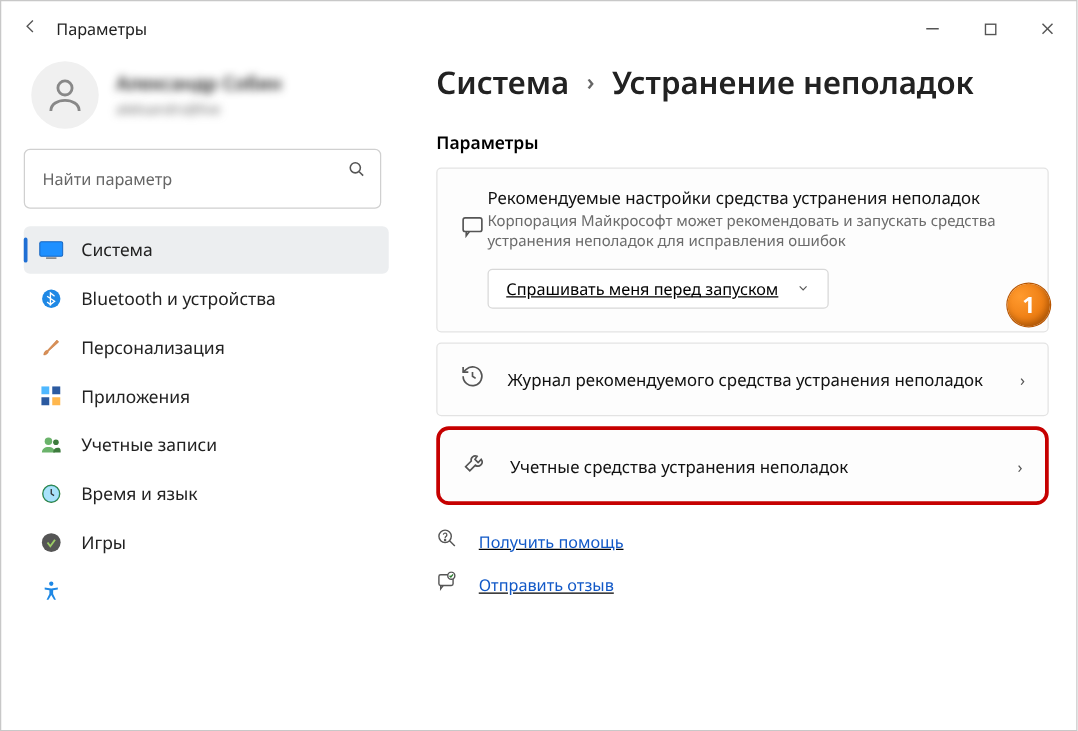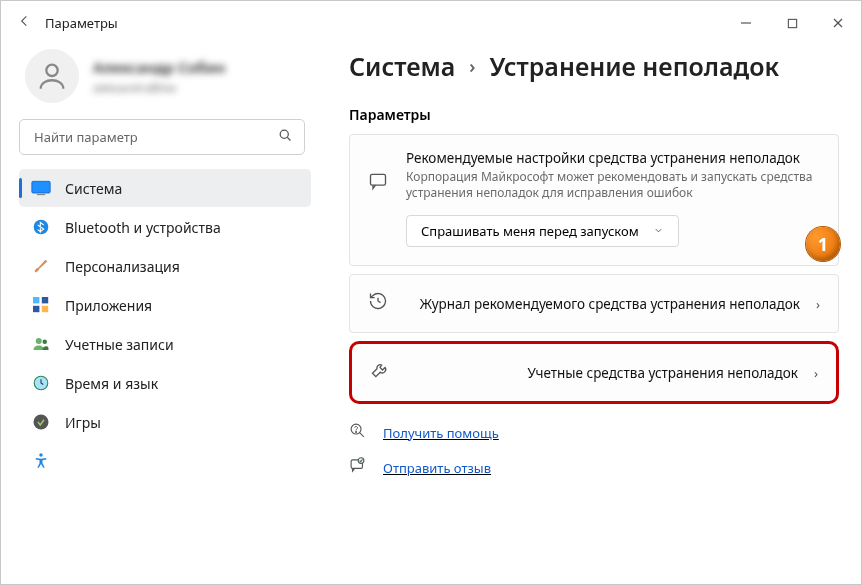--- a/index.html
+++ b/index.html
@@ -15,49 +15,49 @@
   
   .layout { display: flex; height: calc(100% - 44px); }
   .sidebar { width: 320px; padding: 0 10px 0 18px; }
   .profile { display:flex; align-items:center; gap:14px; padding: 4px 6px 16px 6px; }
   .avatar { width: 54px; height: 54px; border-radius: 50%; background:#f0f0f0; display:flex; align-items:center; justify-content:center; color:#888; }
   .avatar svg { width:34px; height:34px; }
   .prof-name { filter: blur(3.5px); font-weight:600; font-size:15px; color:#222; }
   .prof-sub  { filter: blur(3.5px); font-size:11px; color:#666; margin-top:3px; }
 
   .search { position:relative; margin: 0 6px 14px 0; }
-  .search input { width: 100%; height:36px; border:1px solid #d0d0d0; border-radius:5px; background:#fff; padding: 0 40px 0 14px; font-size:13px; color:#333; }
+  .search input { width: 100%; height:48px; border:1px solid #d0d0d0; border-radius:5px; background:#fff; padding: 0 40px 0 14px; font-size:13px; color:#333; }
   .search input::placeholder { color:#666; }
   .search .sicon { position:absolute; right:12px; top:9px; color:#555; font-size:14px; }
 
   .nav { display:flex; flex-direction:column; gap:1px; }
   .nav-item { display:flex; align-items:center; gap:14px; height:38px; padding:0 12px; border-radius:5px; font-size:14px; color:#222; cursor:pointer; position:relative; }
   .nav-item.selected { background:#eceef0; }
   .nav-item.selected::before { content:""; position:absolute; left:0; top:9px; bottom:9px; width:3px; background:#1f6fd4; border-radius:2px; }
   .nav-icon { width:20px; height:20px; display:flex; align-items:center; justify-content:center; }
 
   
   .main { flex:1; padding: 4px 22px 0 28px; overflow:hidden; }
   .crumb { display:flex; align-items:center; gap:14px; font-size:25px; font-weight:600; color:#222; margin-bottom:22px; }
   .crumb .parent { font-weight:600; cursor:pointer; }
   .crumb .chev { color:#666; font-size:18px; }
   .sec-head { font-size:14px; font-weight:600; margin-bottom:10px; }
 
   .card { border:1px solid #e3e3e3; border-radius:4px; background:#fdfdfd; margin-bottom:8px; }
   .card-row { display:flex; align-items:center; gap:16px; padding:16px 18px; }
   .card-row .cicon { width:22px; color:#555; flex-shrink:0; }
-  .card-row .ctext { flex:1; min-width:0;text-align:right; }
+  .card-row .ctext { flex:1; min-width:0; }
   .ctitle { font-size:13.5px; color:#111; }
   .csub { font-size:12px; color:#6b6b6b; margin-top:2px; line-height:1.35; }
   .card-row .chevr { color:#555; font-size:13px; }
 
-  .rec-card { padding:14px 18px 18px 18px; display:flex; gap:16px; }
+  .rec-card { padding:14px 18px 18px 18px; display:flex; gap:0; }
   .rec-left { width:22px; padding-top:22px; color:#555; flex-shrink:0; }
   .rec-body { flex:1; }
-  .drop { margin-top:14px; display:inline-flex; align-items:center; gap:14px; border:1px solid #d8d8d8; border-radius:4px; padding:6px 14px; font-size:13px; background:#fff; cursor:pointer; }
+  .drop { margin-top:14px; display:inline-flex; align-items:center; gap:14px; border:1px solid #d8d8d8; border-radius:4px; padding:6px 14px; font-size:13px; background:#fff; cursor:pointer;text-decoration:underline; }
 
   .card.highlight { border:3px solid #c60000; border-radius:10px; position:relative; }
   .badge-num { position:absolute; right:-2px; top:-48px; width:34px; height:34px; border-radius:50%; background:radial-gradient(circle at 30% 30%, #ff9a2e, #e26a00); color:#fff; font-weight:700; display:flex; align-items:center; justify-content:center; font-size:18px; box-shadow: inset -2px -3px 5px rgba(0,0,0,.25), 0 0 0 1px #b85500; }
 
   .links { margin-top:18px; display:flex; flex-direction:column; gap:14px; font-size:13px;text-decoration:underline; }
   .link { display:flex; align-items:center; gap:14px; color:#1158c7; cursor:pointer; }
   .link .licon { color:#555; width:20px; }
 </style>
 </head>
 <body>

